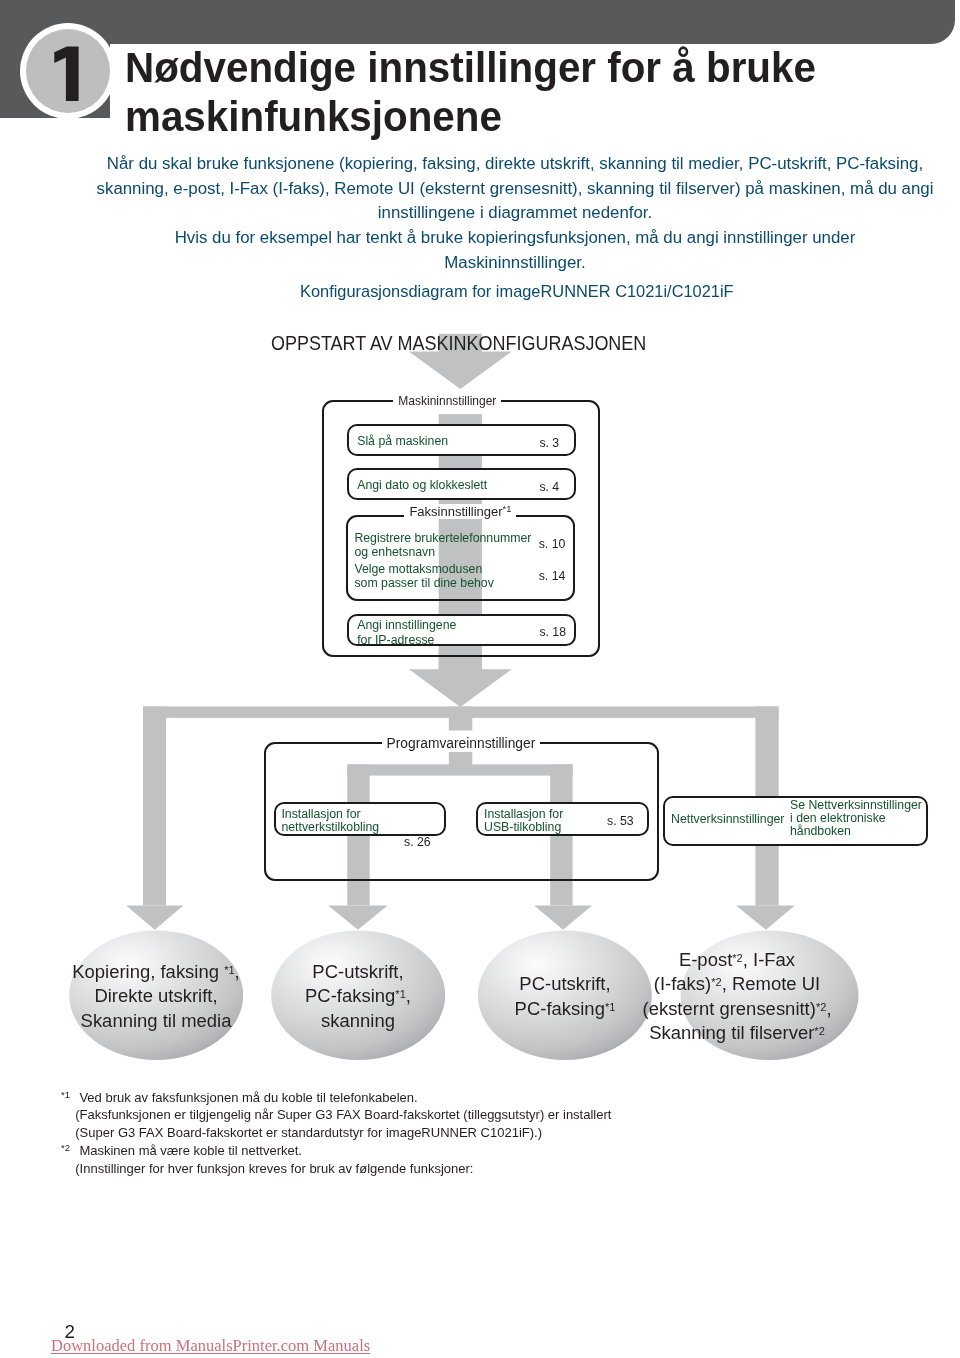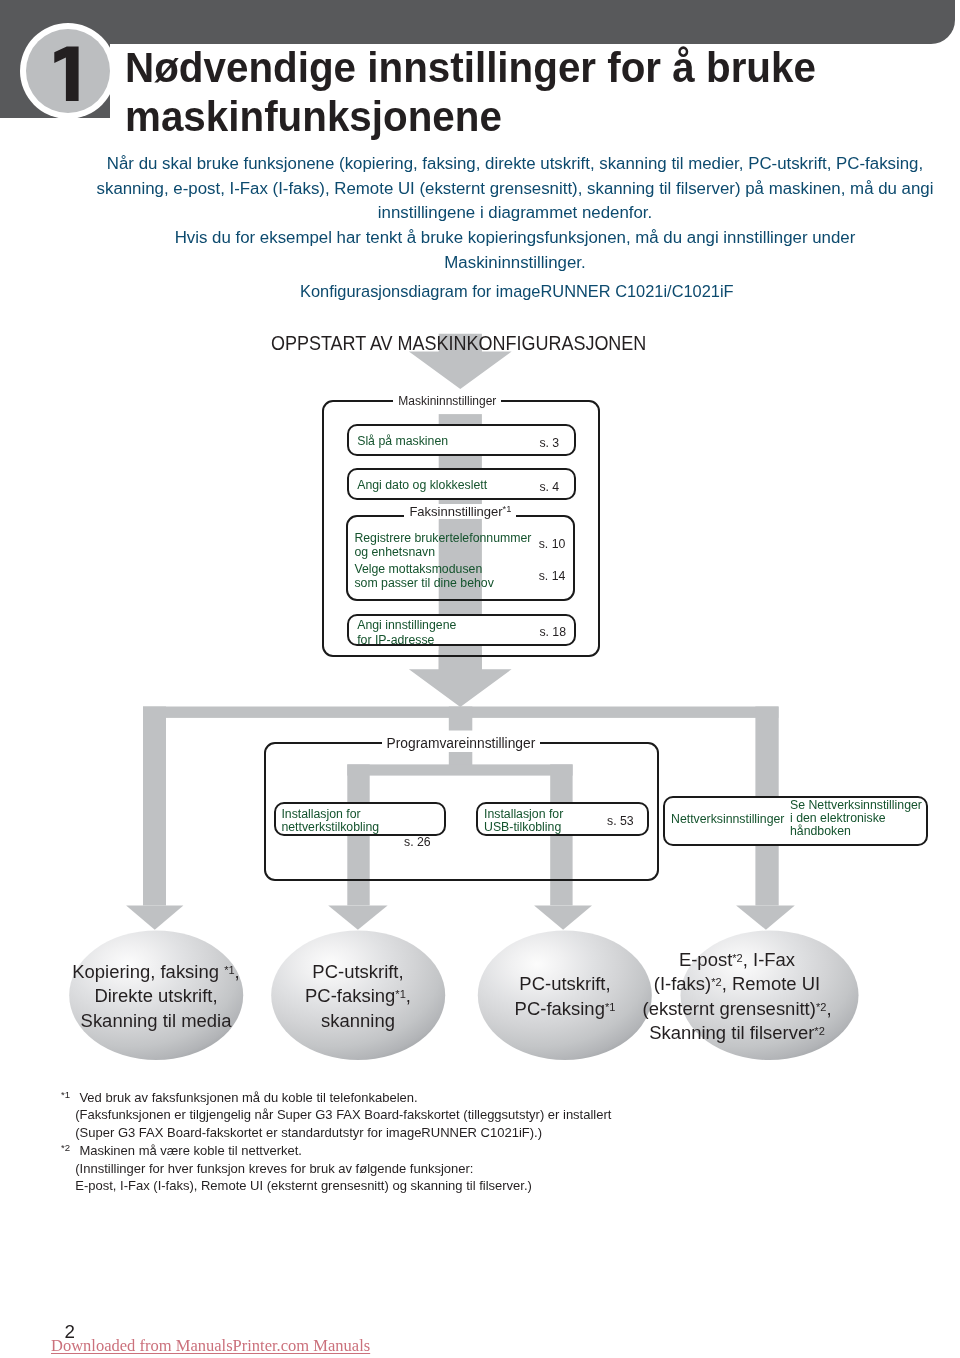--- a/index.html
+++ b/index.html
@@ -217,18 +217,17 @@
         </div>
       </div>
   </div>
 
   <div class="notes">
       <div><span class="mk"><sup>*1</sup></span><span>Ved bruk av faksfunksjonen må du koble til telefonkabelen.</span></div>
       <div class="ind"><span class="mk"></span><span>(Faksfunksjonen er tilgjengelig når Super G3 FAX Board-fakskortet (tilleggsutstyr) er installert</span></div>
       <div class="ind"><span class="mk"></span><span>(Super G3 FAX Board-fakskortet er standardutstyr for imageRUNNER C1021iF).)</span></div>
       <div><span class="mk"><sup>*2</sup></span><span>Maskinen må være koble til nettverket.</span></div>
       <div class="ind"><span class="mk"></span><span>(Innstillinger for hver funksjon kreves for bruk av følgende funksjoner:</span></div>
-      <div class="ind"><span class="mk"></span><span>E-post, I-Fax (I-faks), Remote UI (eksternt grensesnitt) og skanning til filserver.)</span></div>
     </div>
 
   <div class="pgnum">2</div>
   <a class="dl-link">Downloaded from ManualsPrinter.com Manuals</a>
 </div>
 
 </body></html>

